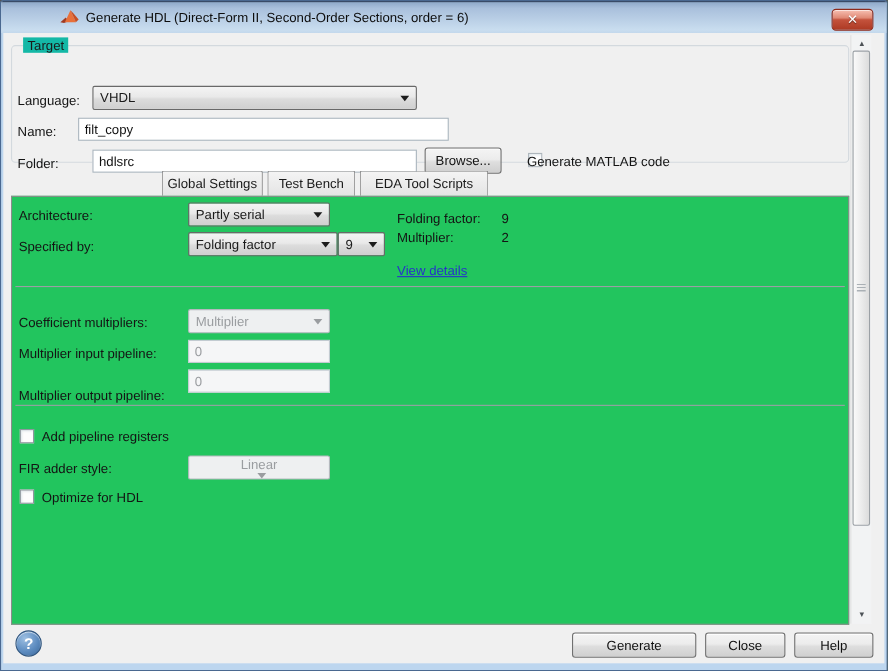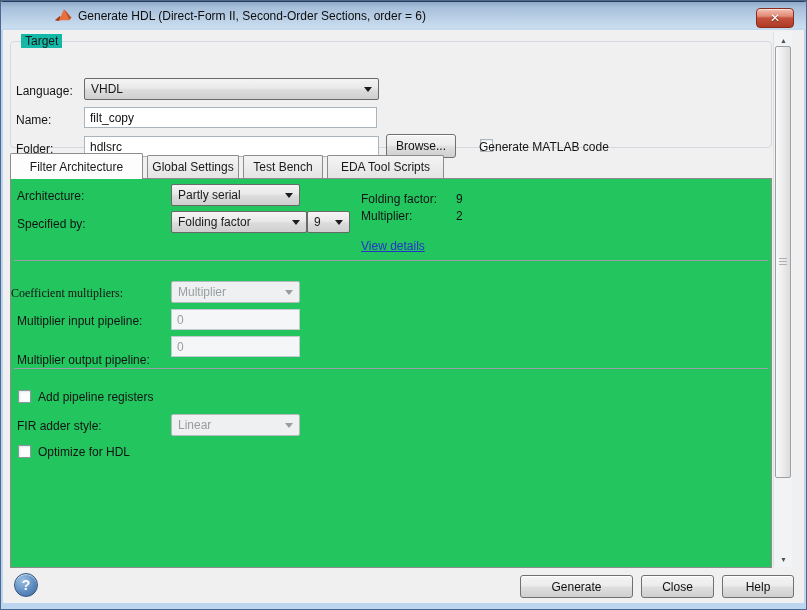--- a/index.html
+++ b/index.html
@@ -104,33 +104,30 @@
       <span class="groupbox-label">Target</span>
     </div>
 
     <span class="lbl" style="left:13px; top:54px;">Language:</span>
     <div class="combo" style="left:81px; top:48px; width:295px;">
       <span class="val">VHDL</span>
       <span class="tri"></span>
     </div>
 
     <span class="lbl" style="left:13px; top:83px;">Name:</span>
-    <input class="txtbox" style="left: 81px; top: 77px; width: 293px;" value="filt_copy">
+    <input class="txtbox" style="left: 68px; top: 77px; width: 337px;" value="filt_copy">
 
     <span class="lbl" style="left:13px; top:112px;">Folder:</span>
     <input class="txtbox" style="left: 81px; top: 106px; width: 295px;" value="hdlsrc">
     <div class="btn" style="left:383px; top:104px; width:70px; height:24px;">
       <span>Browse...</span>
     </div>
     <div class="chk" style="left:477px; top:109px; border-color:#aeb6bc;"></div>
     <span class="lbl" style="left:476px; top:110px;">Generate MATLAB code</span>
 
-    <div class="tab active" style="left:7px; width:133px;">
-      <span>Filter Architecture</span>
-    </div>
     <div class="tab" style="left:144px; width:92px;">
       <span>Global Settings</span>
     </div>
     <div class="tab" style="left:240px; width:80px;">
       <span>Test Bench</span>
     </div>
     <div class="tab" style="left:324px; width:117px;">
       <span>EDA Tool Scripts</span>
     </div>
 
@@ -153,39 +150,39 @@
       </div>
 
       <span class="lbl" style="left:350px; top:13px;">Folding factor:</span>
       <span class="lbl" style="left:445px; top:13px;">9</span>
       <span class="lbl" style="left:350px; top:30px;">Multiplier:</span>
       <span class="lbl" style="left:445px; top:30px;">2</span>
       <span class="link" style="left:350px; top:60px;">View details</span>
 
       <div class="sep" style="top:81px;"></div>
 
-      <span class="lbl" style="left:0; top:107px;font-family:Liberation Serif, serif;">Coefficient multipliers:</span>
+      <span class="lbl" style="left:6px; top:107px;">Coefficient multipliers:</span>
       <div class="combo dis" style="left:160px; top:102px; width:129px;">
         <span class="val">Multiplier</span>
         <span class="tri"></span>
       </div>
 
       <span class="lbl" style="left:6px; top:135px;">Multiplier input pipeline:</span>
       <input class="txtbox dis" style="left: 160px; top: 130px; width: 129px;" disabled="" value="0">
 
       <span class="lbl" style="left:6px; top:162px;margin-top:12px;">Multiplier output pipeline:</span>
       <input class="txtbox dis" style="left: 160px; top: 157px; width: 129px;" disabled="" value="0">
 
       <div class="sep" style="top:189px;"></div>
 
       <div class="chk" style="left:7px; top:211px;"></div>
       <span class="lbl" style="left:27px; top:211px;">Add pipeline registers</span>
 
       <span class="lbl" style="left:6px; top:240px;">FIR adder style:</span>
-      <div class="combo dis" style="left:160px; top:235px; width:129px;">
+      <div class="combo dis" style="left:160px; top:235px; width:129px;flex-direction:column;">
         <span class="val">Linear</span>
         <span class="tri"></span>
       </div>
 
       <div class="chk" style="left:7px; top:266px;"></div>
       <span class="lbl" style="left:27px; top:266px;">Optimize for HDL</span>
 
     </div>
 
     <div class="scrollbar">

